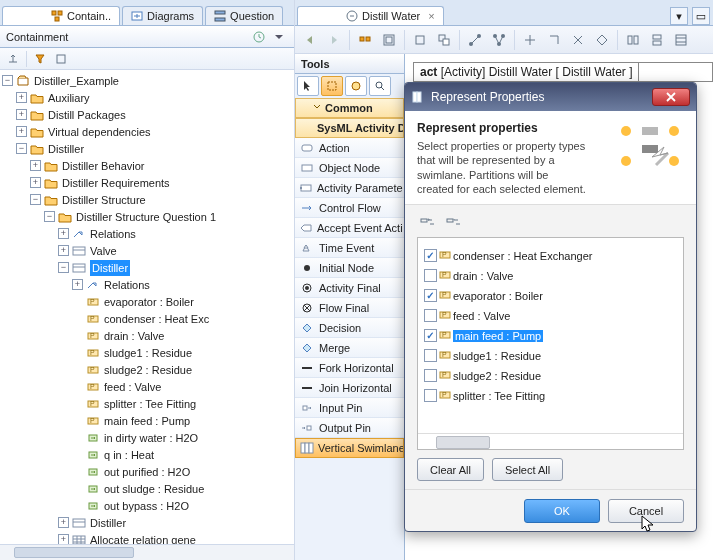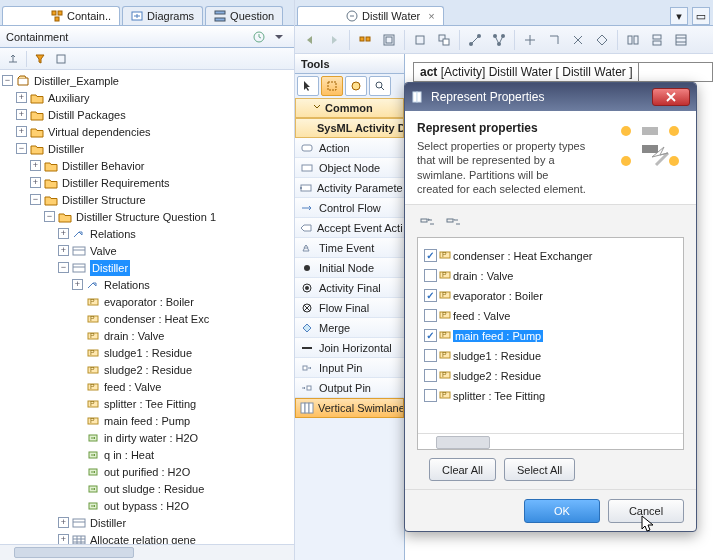--- a/index.html
+++ b/index.html
@@ -82,21 +82,21 @@
   .dlg-toolbar .b{width:22px;height:20px;border:1px solid transparent;display:flex;align-items:center;justify-content:center;}
   .dlg-list{flex:1;border:1px solid #b9b9b9;background:#fff;overflow:hidden;display:flex;flex-direction:column;}
   .dlg-list .items{flex:1;padding:4px 2px;overflow:hidden;}
   .dlg-list .r{display:flex;align-items:flex-end;height:20px;gap:0;padding:0 4px;}
   .chk{width:13px;height:13px;border:1px solid #8a9bb5;background:#fff;display:inline-flex;align-items:center;justify-content:center;}
   .chk.on::after{content:"✓";font-size:10px;color:#3070c0;font-weight:bold;}
   .sl-ico{width:16px;height:14px;display:inline-flex;align-items:center;justify-content:center;}
   .dlg-list .sel{background:var(--tree-sel);color:#fff;padding:0 2px;}
   .dlg-list .hsb{height:16px;border-top:1px solid #ddd;position:relative;}
   .dlg-list .hsb::before{content:"";position:absolute;left:18px;top:2px;width:52px;height:11px;background:#dcdfe5;border:1px solid #b8bcc4;border-radius:2px;}
-  .dlg-btns{display:flex;gap:8px;margin-top:8px;margin-left:12px;}
+  .dlg-btns{display:flex;gap:8px;margin-top:8px;}
   .btn-std{height:23px;padding:0 12px;border:1px solid #8f9aac;background:linear-gradient(#fdfdfd,#e3e7ed);border-radius:3px;display:inline-flex;align-items:center;justify-content:center;cursor:pointer;}
   .dlg-footer{height:42px;border-top:1px solid #ddd;display:flex;align-items:center;justify-content:flex-end;padding:0 12px;gap:8px;}
   .btn-primary{height:24px;width:76px;border:1px solid #2a6fb8;background:linear-gradient(var(--blue-btn1),var(--blue-btn2));color:#fff;border-radius:3px;display:flex;align-items:center;justify-content:center;cursor:pointer;}
   .btn-sec{height:24px;width:76px;border:1px solid #8f9aac;background:linear-gradient(#fdfdfd,#e3e7ed);border-radius:3px;display:flex;align-items:center;justify-content:center;cursor:pointer;}
   .cursor{position:absolute;pointer-events:none;z-index:30;}
 </style>
 </head>
 <body>
 
 <div class="root">
@@ -775,21 +775,37 @@
                 </svg>
               </span>
               <span>Flow Final</span>
             </div>
             <div class="pal-row">
               <span class="sl-ico">
                 <svg width="14" height="12">
                   <path d="M7 2l4 4-4 4-4-4z" fill="#cde8f8" stroke="#5080c0"></path>
                 </svg>
               </span>
+              <span>Decision</span>
+            </div>
+            <div class="pal-row">
+              <span class="sl-ico">
+                <svg width="14" height="12">
+                  <path d="M7 2l4 4-4 4-4-4z" fill="#cde8f8" stroke="#5080c0"></path>
+                </svg>
+              </span>
               <span>Merge</span>
+            </div>
+            <div class="pal-row">
+              <span class="sl-ico">
+                <svg width="14" height="12">
+                  <rect x="2" y="5" width="10" height="2" fill="#333"></rect>
+                </svg>
+              </span>
+              <span>Fork Horizontal</span>
             </div>
             <div class="pal-row">
               <span class="sl-ico">
                 <svg width="14" height="12">
                   <rect x="2" y="5" width="10" height="2" fill="#333"></rect>
                 </svg>
               </span>
               <span>Join Horizontal</span>
             </div>
             <div class="pal-row">

